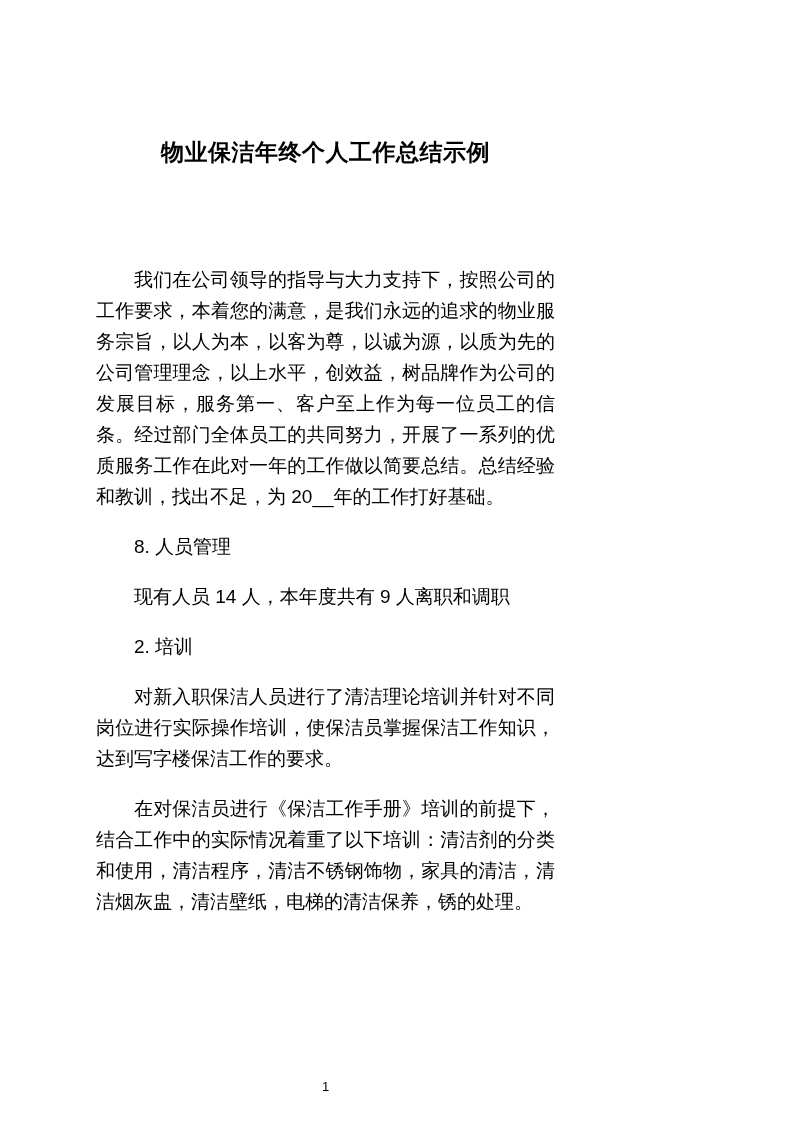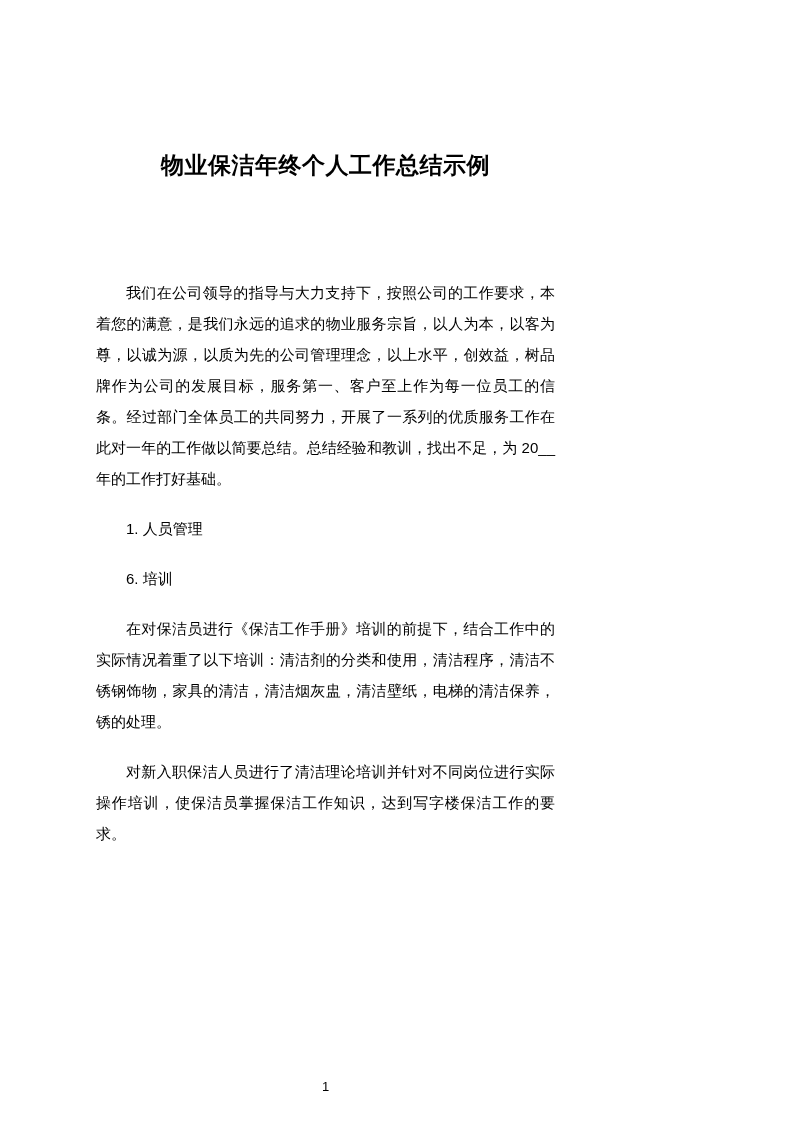--- a/index.html
+++ b/index.html
@@ -12,40 +12,40 @@
     height: 1122px;
     font-family: "Liberation Serif", "DejaVu Serif", serif;
     color: #000000;
     position: relative;
     overflow: hidden;
   }
   .page {
     width: 651px;
     height: 1122px;
     box-sizing: border-box;
-    padding: 17px 96px;
+    padding: 4px 96px;
     position: relative;
   }
   .doc-title {
     margin: 0;
     padding-top: 132px;
     text-align: center;
     font-family: "Liberation Sans", "DejaVu Sans", sans-serif;
     font-size: 23px;
     font-weight: bold;
     letter-spacing: 0.5px;
     line-height: 1.4;
   }
   .body-block {
     margin-top: 96px;
   }
   p.para {
     margin: 0 0 19px 0;
     font-family: "Liberation Sans", "DejaVu Sans", sans-serif;
-    font-size: 15px;
+    font-size: 19px;
     line-height: 31px;
     text-align: justify;
     text-justify: inter-ideograph;
     text-indent: 2em;
   }
   p.para.heading {
     text-indent: 2em;
   }
   p.para:last-child {
     margin-bottom: 0;
@@ -63,21 +63,22 @@
 </style>
 </head>
 <body>
 
 <div class="page">
 
   <h1 class="doc-title">物业保洁年终个人工作总结示例</h1>
 
   <div class="body-block">
     <p class="para">我们在公司领导的指导与大力支持下，按照公司的工作要求，本着您的满意，是我们永远的追求的物业服务宗旨，以人为本，以客为尊，以诚为源，以质为先的公司管理理念，以上水平，创效益，树品牌作为公司的发展目标，服务第一、客户至上作为每一位员工的信条。经过部门全体员工的共同努力，开展了一系列的优质服务工作在此对一年的工作做以简要总结。总结经验和教训，找出不足，为 20__年的工作打好基础。</p>
-    <p class="para heading">1. 人员管理</p>
-    <p class="para heading">6. 培训</p>
+    <p class="para heading">8. 人员管理</p>
+    <p class="para">现有人员 14 人，本年度共有 9 人离职和调职</p>
+    <p class="para heading">2. 培训</p>
+    <p class="para">对新入职保洁人员进行了清洁理论培训并针对不同岗位进行实际操作培训，使保洁员掌握保洁工作知识，达到写字楼保洁工作的要求。</p>
     <p class="para">在对保洁员进行《保洁工作手册》培训的前提下，结合工作中的实际情况着重了以下培训：清洁剂的分类和使用，清洁程序，清洁不锈钢饰物，家具的清洁，清洁烟灰盅，清洁壁纸，电梯的清洁保养，锈的处理。</p>
-    <p class="para">对新入职保洁人员进行了清洁理论培训并针对不同岗位进行实际操作培训，使保洁员掌握保洁工作知识，达到写字楼保洁工作的要求。</p>
   </div>
 
   <div class="page-number">1</div>
 
 </div>
 
 </body></html>

